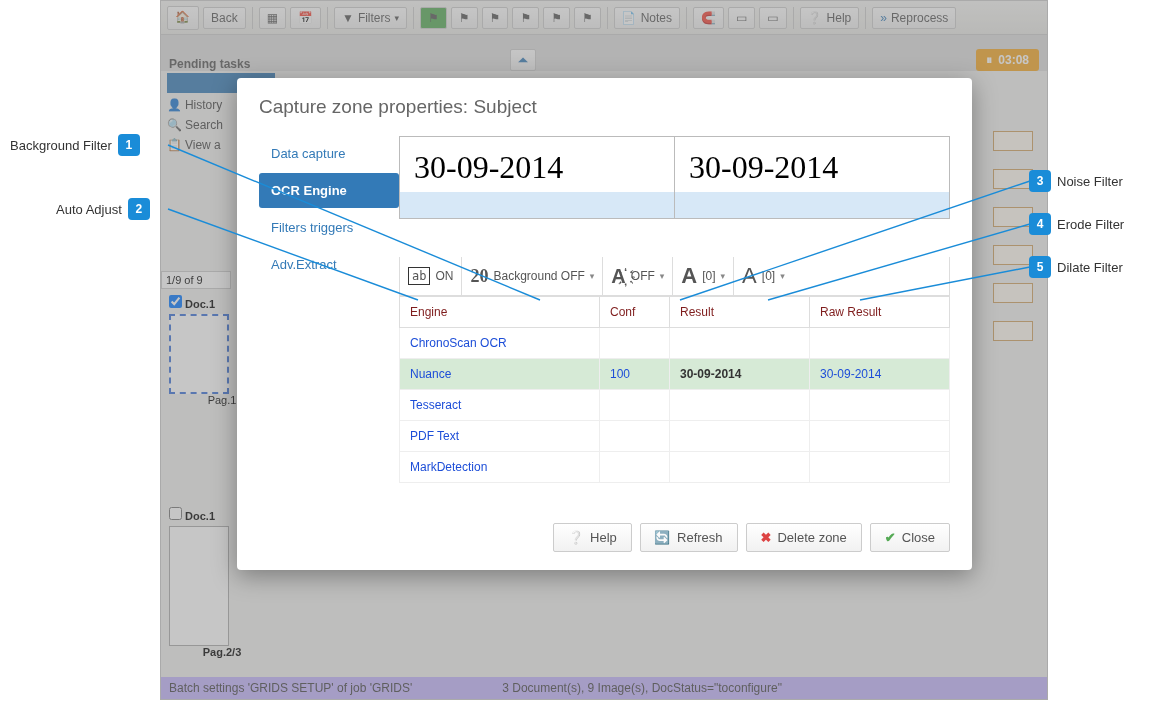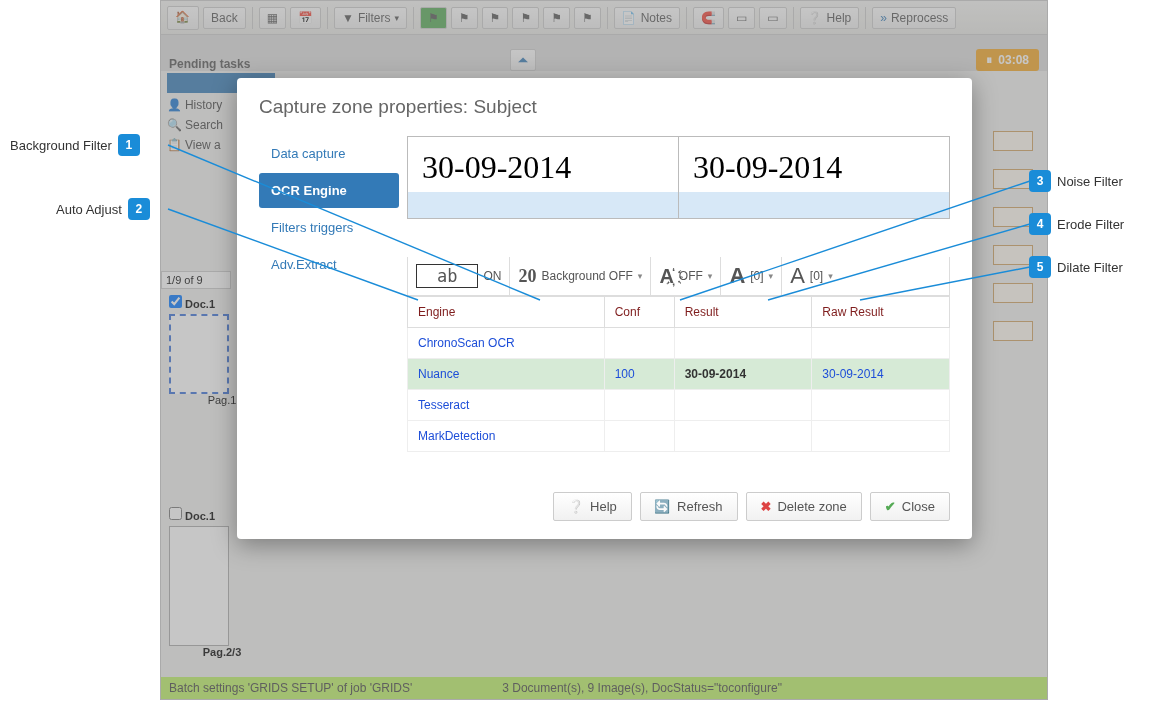--- a/index.html
+++ b/index.html
@@ -15,28 +15,28 @@
   .pending-row { height: 36px; background:#ddd; display:flex; align-items:flex-end; padding:0 8px; font-weight:bold; color:#555; }
   .timer { margin-left:auto; background:#f5a623; color:#fff; padding:4px 10px; border-radius:3px; display:flex; gap:6px; align-items:center;}
   
   .left-panel { position:absolute; left:0; top:70px; width:120px; }
   .lp-item { padding:3px 6px; color:#444; display:flex; align-items:center; gap:3px; }
   
   .page-info { position:absolute; left:0; top:270px; width:70px; padding:2px 4px; background:#fff; border:1px solid #ccc; font-size:11px;}
   .doc-item { position:absolute; left:6px; width:110px; font-size:11px; padding:2px;}
   .thumb { width:60px;height:80px;background:#fff;border:1px solid #aaa; margin-top:4px;}
   
-  .statusbar { position:absolute; bottom:0; left:0; right:0; height:22px; background:#bef264; display:flex; align-items:center; padding:0 8px; color:#444; font-size:12px;}
+  .statusbar { position:absolute; bottom:0; left:0; right:0; height:22px; background:#c4b5fd; display:flex; align-items:center; padding:0 8px; color:#444; font-size:12px;}
   
   .dimmer { position:absolute; left:160px; top:0; width:888px; height:700px; background: rgba(128,128,128,0.45); }
   
   
   .modal { position:absolute; left:237px; top:78px; width:735px; background:#fff; border-radius:4px; box-shadow: 0 6px 24px rgba(0,0,0,0.35); padding: 18px 22px 18px 22px; }
   .modal-title { font-size:19px; color:#666; margin-bottom: 18px; }
-  .modal-body { display:flex; gap:8px; }
+  .modal-body { display:flex; gap:0; }
   .side-tabs { width:140px; }
   .side-tab { padding:10px 12px; color:#337ab7; font-size:13px; cursor:pointer; border-radius:3px; margin-bottom:2px;}
   .side-tab.active { background:#337ab7; color:#fff; font-weight:bold;}
   .content { flex:1; }
   .preview-row { display:flex; border:1px solid #bbb; margin-bottom:2px;}
   .preview-cell { flex:1; border-right:1px solid #bbb; }
   .preview-cell:last-child { border-right:none; }
   .preview-text { font-family: Georgia, serif; font-size:32px; padding:12px 14px 6px; letter-spacing:0px; }
   .preview-bar { height:26px; background:#d7e8f7; }
   
@@ -57,21 +57,21 @@
   
   
   .callout { position:absolute; display:flex; align-items:center; gap:6px; font-size:13px; color:#333; }
   .callout.left { flex-direction:row; }
   .callout.right { flex-direction:row-reverse; }
   .badge { width:22px;height:22px;border-radius:4px;background:#1a8cd8;color:#fff;display:flex;align-items:center;justify-content:center;font-weight:bold;font-size:12px;}
   
   svg.lead { position:absolute; pointer-events:none; }
   svg.lead line { stroke:#1a8cd8; stroke-width:1.4; }
 
-  .ab-box { border:1px solid #333; padding:1px 20px; font-size:17px; font-family: monospace;}
+  .ab-box { border:1px solid #333; padding:1px 3px; font-size:12px; font-family: monospace;}
   .A-dots { position:relative; font-size:20px; font-weight:bold;}
   .A-plain { font-size:22px; font-weight:bold; }
   
   .small-boxes { position:absolute; right:14px; width:40px;}
   .sb { height:20px; border:1px solid #d0a060; margin-bottom:18px; background:#fffaf0;}
   
 </style>
 </head>
 <body>
 
@@ -223,20 +223,26 @@
               <td class="result">30-09-2014</td>
               <td>30-09-2014</td>
             </tr>
           <tr>
               <td>Tesseract</td>
               <td></td>
               <td></td>
               <td></td>
             </tr>
           <tr>
+              <td>PDF Text</td>
+              <td></td>
+              <td></td>
+              <td></td>
+            </tr>
+          <tr>
               <td>MarkDetection</td>
               <td></td>
               <td></td>
               <td></td>
             </tr>
         </tbody>
       </table>
       <div class="modal-footer">
         <div class="ft-btn">
             <span style="color:#888;">❔</span>

